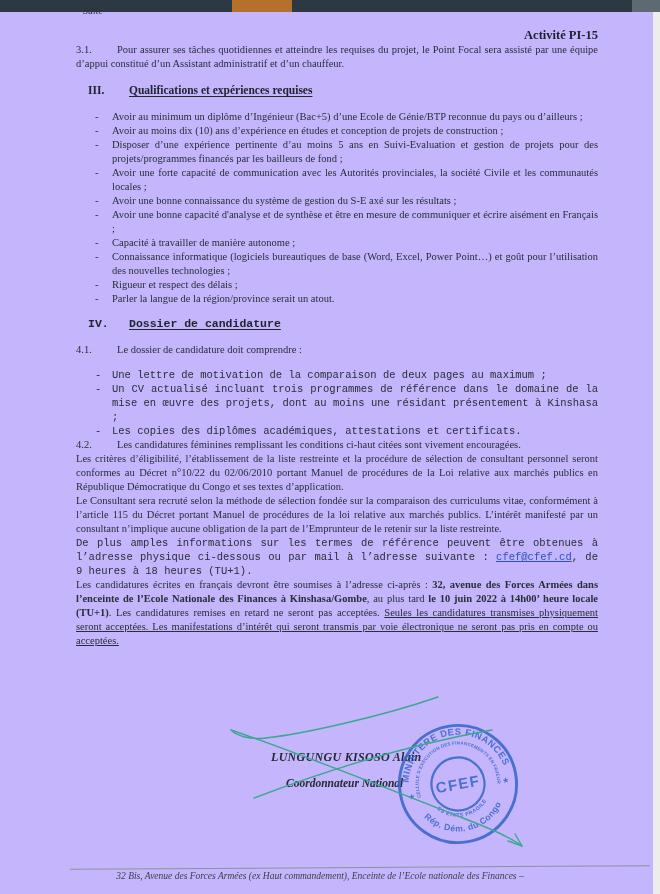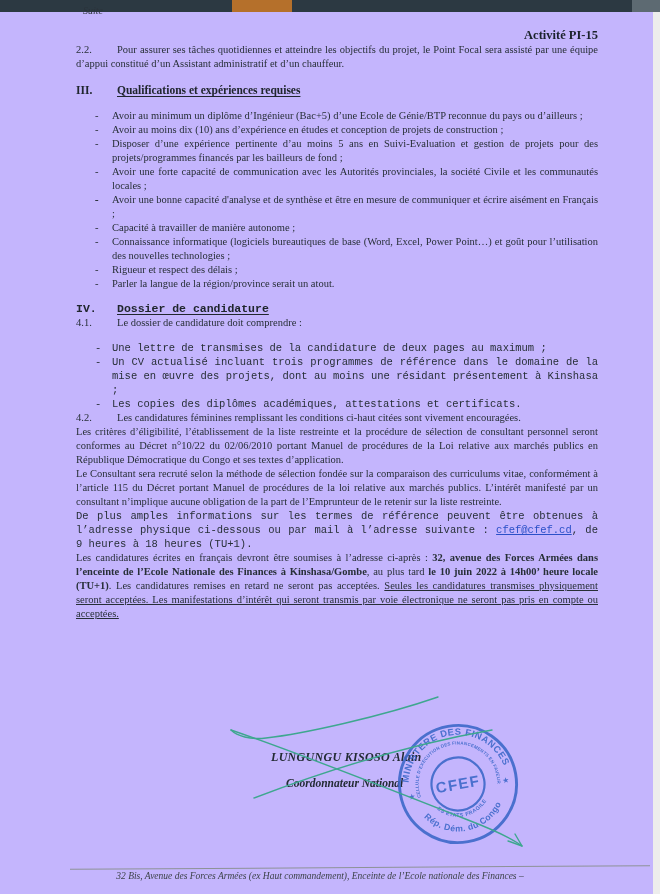--- a/index.html
+++ b/index.html
@@ -12,21 +12,21 @@
   .topbar{position:absolute;top:0;left:0;width:660px;height:12px;background:#2c3942;}
   .topbar-accent{position:absolute;top:0;left:232px;width:60px;height:12px;background:#b5702b;}
   .topbar-right{position:absolute;top:0;right:0;width:28px;height:12px;background:#5d6a72;}
   .edge-right{position:absolute;top:12px;right:0;width:7px;height:882px;background:#ededec;}
   .suite{position:absolute;left:83px;top:5px;font-style:italic;font-size:10px;color:#2b333b;z-index:3;}
   
   .content{position:absolute;left:76px;top:0;width:522px;padding-top:28px;z-index:1;}
   .content p{margin:0;font-size:10.5px;line-height:14px;text-align:justify;}
   .activity{font-size:12.5px;font-weight:bold;line-height:15px;text-align:right;color:#1b222c;}
   .pnum{display:inline-block;width:41px;}
-  .sec-head{margin:0;font-weight:bold;font-size:11.5px;line-height:15px;color:#20262e;}
+  .sec-head{margin:12px;font-weight:bold;font-size:11.5px;line-height:15px;color:#20262e;}
   .sec-num{display:inline-block;width:41px;}
   .sec-title{text-decoration:underline;text-underline-offset:2px;}
   .m7{margin-top:7px;}  .m9{margin-top:9px;}  .m10{margin-top:10px;font-family:Liberation Mono, monospace;}
   .m11{margin-top:11px;} .m12{margin-top:12px;} .m13{margin-top:13px;}
   .list{margin-top:11px;}
   .li{position:relative;padding-left:36px;font-size:10.5px;line-height:14px;text-align:justify;}
   .dash{position:absolute;left:19px;top:0;}
   .b{font-weight:bold;}
   .u{text-decoration:underline;text-underline-offset:1px;}
   .link{color:#2b50c8;text-decoration:underline;cursor:pointer;}
@@ -52,44 +52,44 @@
     <div class="topbar-right"></div>
   </div>
   <div class="edge-right"></div>
 
   <div class="suite">Suite</div>
 
   <div class="content">
 
     <div class="activity">Activité PI-15</div>
 
-    <p class="m7"><span class="pnum">2.2.</span><span>Pour assurer ses tâches quotidiennes et atteindre les objectifs du projet, le Point Focal sera assisté par une équipe d’appui constitué d’un Assistant administratif et d’un chauffeur.</span></p>
+    <p class="m7"><span class="pnum">3.1.</span><span>Pour assurer ses tâches quotidiennes et atteindre les requises du projet, le Point Focal sera assisté par une équipe d’appui constitué d’un Assistant administratif et d’un chauffeur.</span></p>
 
     <div class="sec-head m12"><span class="sec-num">III.</span><span class="sec-title">Qualifications et expériences requises</span></div>
 
 
     <div class="list">
       <div class="li"><span class="dash">-</span><span>Avoir au minimum un diplôme d’Ingénieur (Bac+5) d’une Ecole de Génie/BTP reconnue du pays ou d’ailleurs ;</span></div>
       <div class="li"><span class="dash">-</span><span>Avoir au moins dix (10) ans d’expérience en études et conception de projets de construction ;</span></div>
       <div class="li"><span class="dash">-</span><span>Disposer d’une expérience pertinente d’au moins 5 ans en Suivi-Evaluation et gestion de projets pour des projets/programmes financés par les bailleurs de fond ;</span></div>
       <div class="li"><span class="dash">-</span><span>Avoir une forte capacité de communication avec les Autorités provinciales, la société Civile et les communautés locales ;</span></div>
-      <div class="li"><span class="dash">-</span></div>
+      <div class="li"><span class="dash">-</span><span>Avoir une bonne connaissance du système de gestion du S-E axé sur les résultats ;</span></div>
       <div class="li"><span class="dash">-</span><span>Avoir une bonne capacité d'analyse et de synthèse et être en mesure de communiquer et écrire aisément en Français ;</span></div>
       <div class="li"><span class="dash">-</span><span>Capacité à travailler de manière autonome ;</span></div>
       <div class="li"><span class="dash">-</span><span>Connaissance informatique (logiciels bureautiques de base (Word, Excel, Power Point…) et goût pour l’utilisation des nouvelles technologies ;</span></div>
       <div class="li"><span class="dash">-</span><span>Rigueur et respect des délais ;</span></div>
       <div class="li"><span class="dash">-</span><span>Parler la langue de la région/province serait un atout.</span></div>
     </div>
 
     <div class="sec-head m10"><span class="sec-num">IV.</span><span class="sec-title">Dossier de candidature</span></div>
 
     <p class="m11"><span class="pnum">4.1.</span><span>Le dossier de candidature doit comprendre :</span></p>
 
     <div class="list m10">
-      <div class="li"><span class="dash">-</span><span>Une lettre de transmises de la candidature de deux pages au maximum ;</span></div>
+      <div class="li"><span class="dash">-</span><span>Une lettre de motivation de la comparaison de deux pages au maximum ;</span></div>
       <div class="li"><span class="dash">-</span><span>Un CV actualisé incluant trois programmes de référence dans le domaine de la mise en œuvre des projets, dont au moins une résidant présentement à Kinshasa ;</span></div>
       <div class="li"><span class="dash">-</span><span>Les copies des diplômes académiques, attestations et certificats.</span></div>
     </div>
 
     <p class="m13"><span class="pnum">4.2.</span><span>Les candidatures féminines remplissant les conditions ci-haut citées sont vivement encouragées.</span></p>
 
     <p class="m13">Les critères d’éligibilité, l’établissement de la liste restreinte et la procédure de sélection de consultant personnel seront conformes au Décret n°10/22 du 02/06/2010 portant Manuel de procédures de la Loi relative aux marchés publics en République Démocratique du Congo et ses textes d’application.</p>
 
     <p class="m12">Le Consultant sera recruté selon la méthode de sélection fondée sur la comparaison des curriculums vitae, conformément à l’article 115 du Décret portant Manuel de procédures de la loi relative aux marchés publics. L’intérêt manifesté par un consultant n’implique aucune obligation de la part de l’Emprunteur de le retenir sur la liste restreinte.</p>
 

